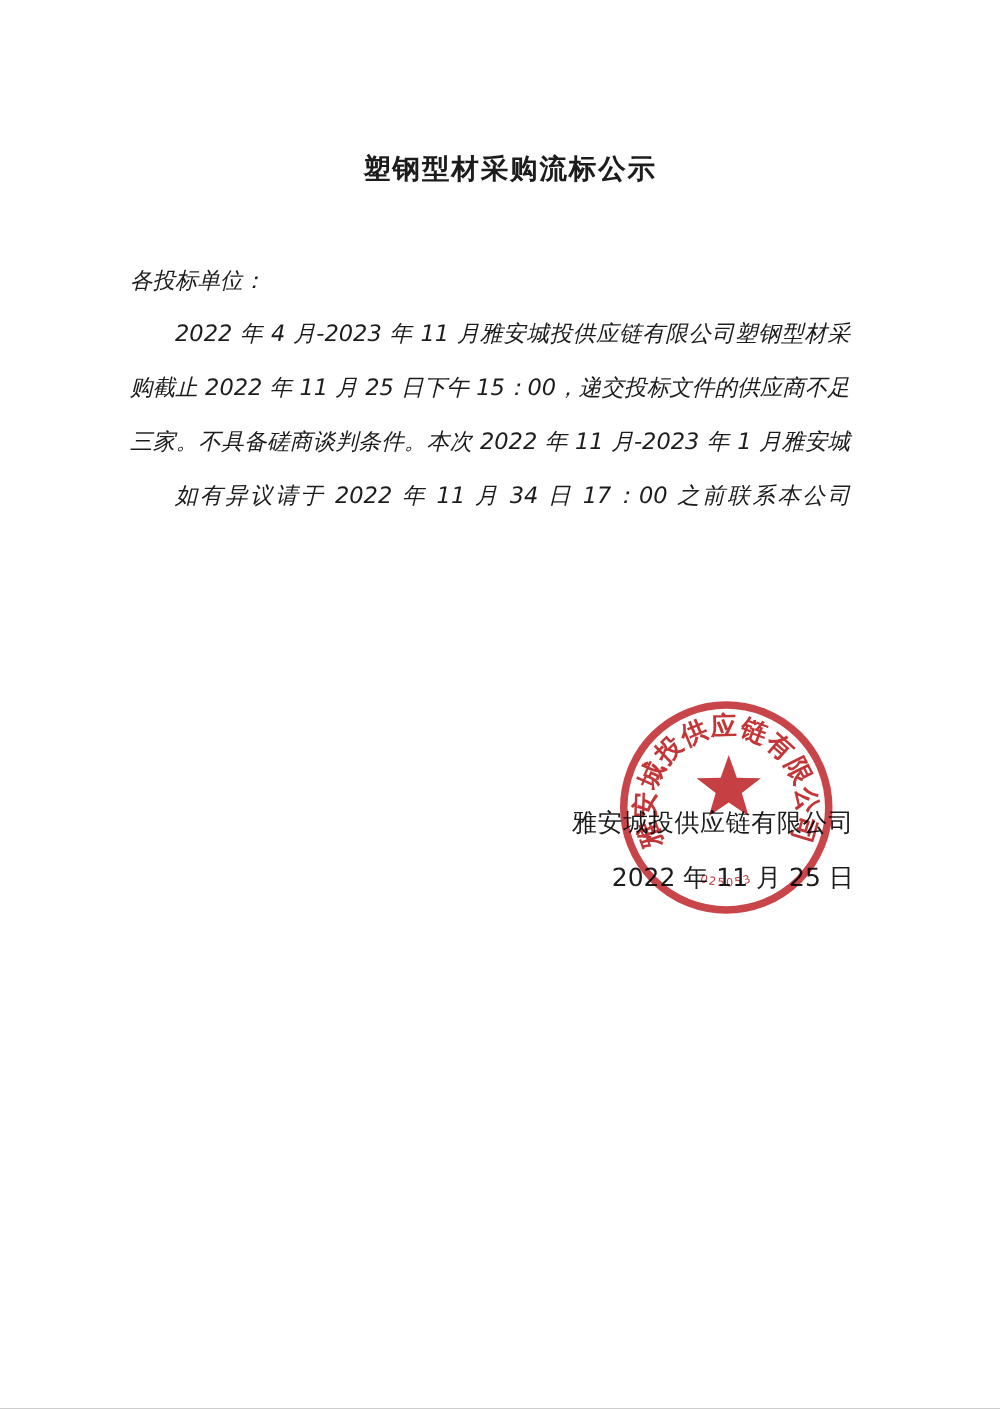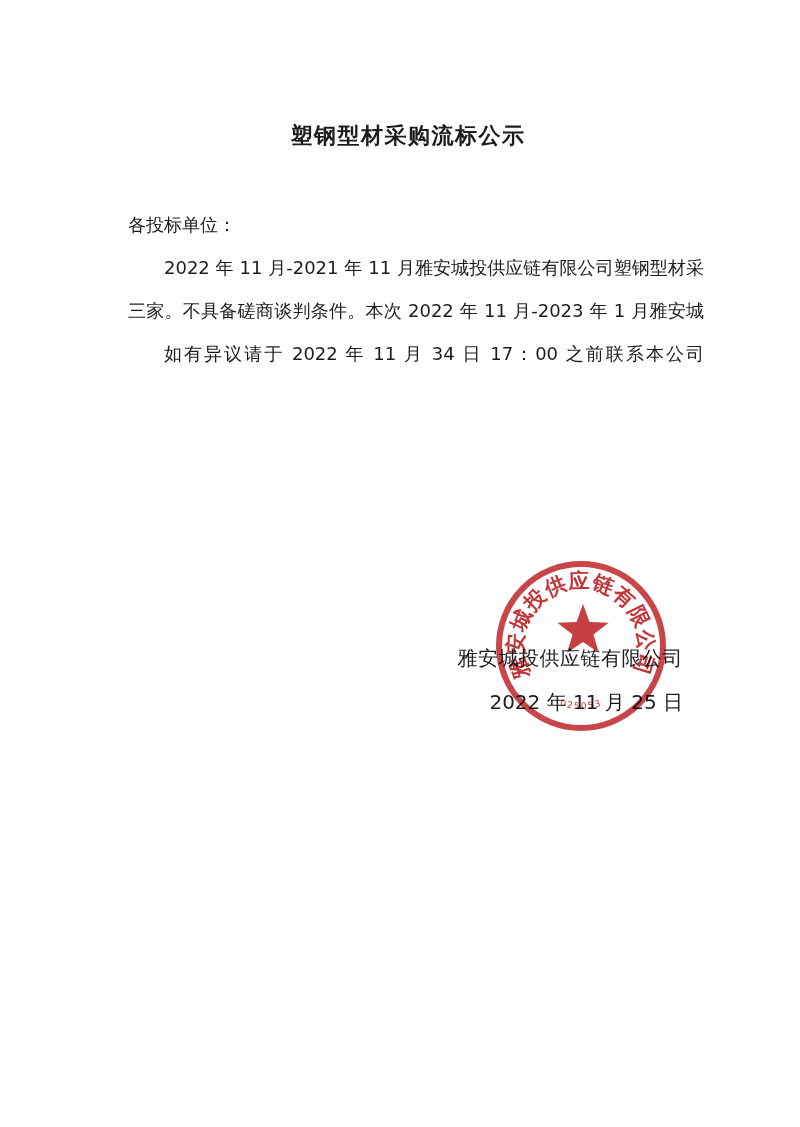--- a/index.html
+++ b/index.html
@@ -7,22 +7,22 @@
     position:relative;width:800px;height:1127px;margin:0 auto;background:#ffffff;
     font-family:"DejaVu Sans","Liberation Sans",sans-serif;color:#1c1c1c;overflow:hidden;
   }
   .title-block{
     position:absolute;left:0;top:94px;width:800px;text-align:center;
     font-family:"DejaVu Serif","Liberation Serif",serif;font-weight:bold;
     font-size:22px;letter-spacing:1.5px;line-height:34px;
   }
   .title-line2{margin-top:24px;padding-left:16px;}
   .body-block{
-    position:absolute;left:128px;top:203px;width:576px;
-    font-size:18px;line-height:43px;
+    position:absolute;left:104px;top:203px;width:576px;
+    font-size:18px;line-height:43px;font-style:italic;
   }
   .body-line{display:block;height:43px;white-space:nowrap;}
   .body-line.fill{white-space:normal;text-align:justify;text-align-last:justify;}
   .body-line.indent{text-indent:36px;}
   .sig-company{
     position:absolute;right:117px;top:645px;font-size:20px;letter-spacing:0.5px;white-space:nowrap;
   }
   .sig-date{
     position:absolute;right:117px;top:689px;font-size:20px;white-space:nowrap;text-align:right;
   }
@@ -43,21 +43,22 @@
 <body>
 
 <div class="page">
 
   <div class="title-block">
     <div class="title-line2">塑钢型材采购流标公示</div>
   </div>
 
   <div class="body-block">
     <span class="body-line">各投标单位：</span>
-    <span class="body-line indent fill">2022 年 11 月-2021 年 11 月雅安城投供应链有限公司塑钢型材采</span>
+    <span class="body-line indent fill">2022 年 4 月-2023 年 11 月雅安城投供应链有限公司塑钢型材采</span>
+    <span class="body-line fill">购截止 2022 年 11 月 25 日下午 15：00，递交投标文件的供应商不足</span>
     <span class="body-line fill">三家。不具备磋商谈判条件。本次 2022 年 11 月-2023 年 1 月雅安城</span>
     <span class="body-line indent fill">如有异议请于 2022 年 11 月 34 日 17：00 之前联系本公司</span>
   </div>
 
   <div class="sig-company">雅安城投供应链有限公司</div>
   <div class="sig-date">2022 年 11 月 25 日</div>
 
   <svg class="seal" viewBox="0 0 200 200" width="200" height="200">
     <circle cx="100" cy="100" r="82" fill="none" stroke-width="6" stroke="#bf2629" opacity="0.92"></circle>
     <polygon points="102,58 108.47,76.1 127.68,76.66 112.46,88.4 117.87,106.84 102,96 86.13,106.84 91.54,88.4 76.32,76.66 95.53,76.1" fill="#bf2629" opacity="0.95"></polygon>

